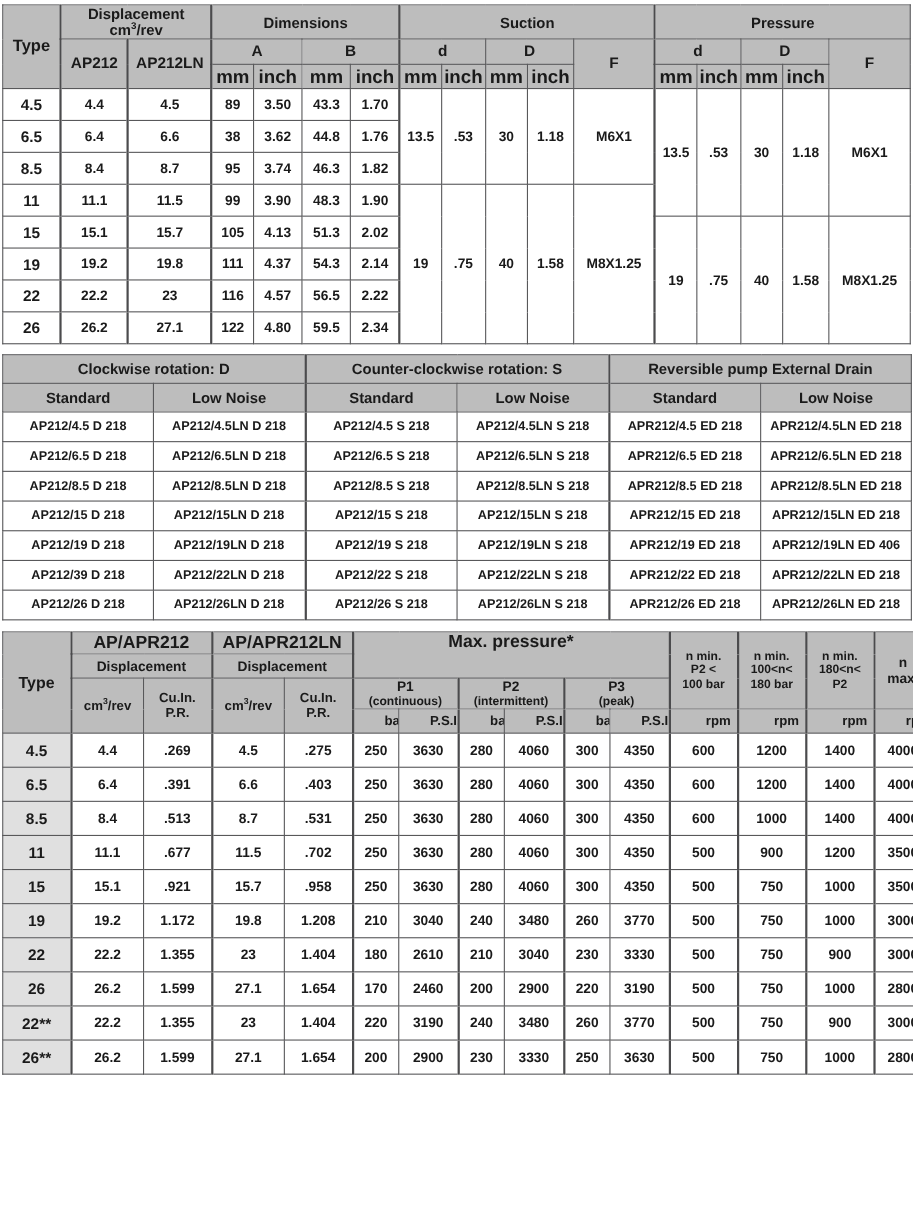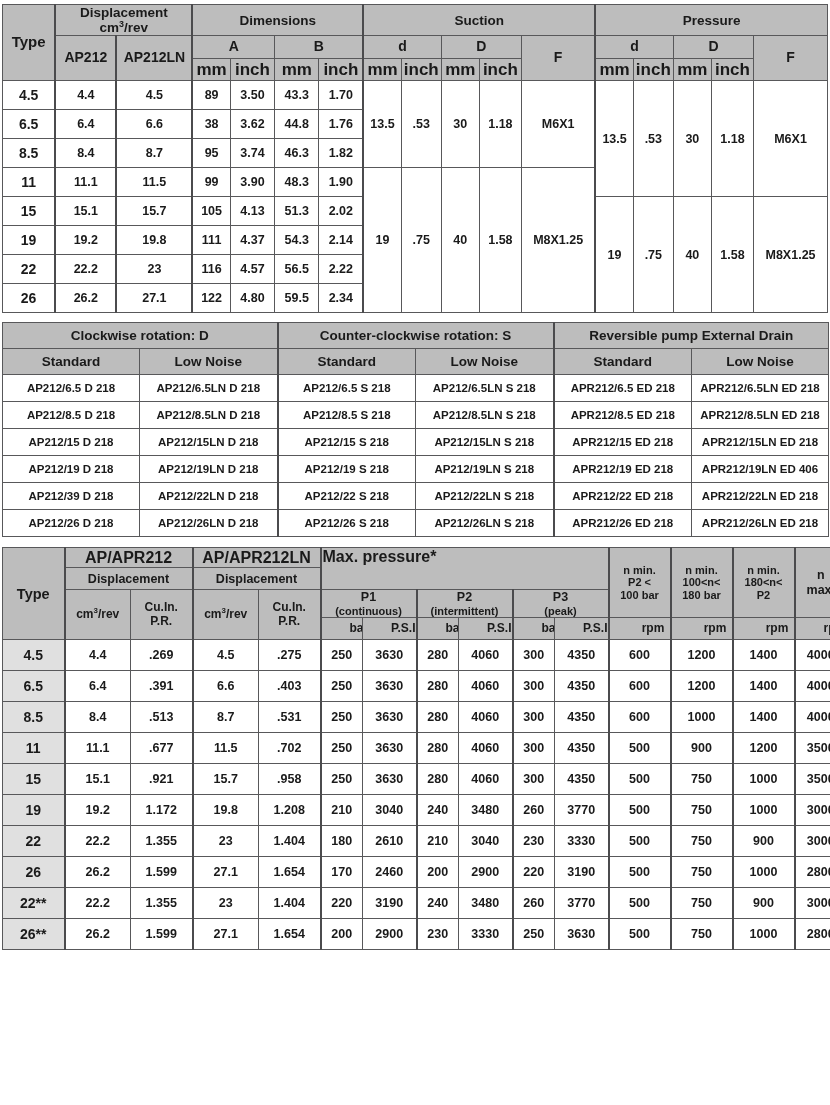--- a/index.html
+++ b/index.html
@@ -295,20 +295,28 @@
         <th class="sub">Standard</th>
         <th class="sub">Low Noise</th>
         <th class="sub sep">Standard</th>
         <th class="sub">Low Noise</th>
         <th class="sub sep">Standard</th>
         <th class="sub">Low Noise</th>
       </tr>
     </thead>
     <tbody>
       <tr>
+        <td>AP212/4.5 D 218</td>
+        <td>AP212/4.5LN D 218</td>
+        <td class="sep">AP212/4.5 S 218</td>
+        <td>AP212/4.5LN S 218</td>
+        <td class="sep">APR212/4.5 ED 218</td>
+        <td>APR212/4.5LN ED 218</td>
+      </tr>
+      <tr>
         <td>AP212/6.5 D 218</td>
         <td>AP212/6.5LN D 218</td>
         <td class="sep">AP212/6.5 S 218</td>
         <td>AP212/6.5LN S 218</td>
         <td class="sep">APR212/6.5 ED 218</td>
         <td>APR212/6.5LN ED 218</td>
       </tr>
       <tr>
         <td>AP212/8.5 D 218</td>
         <td>AP212/8.5LN D 218</td>
@@ -368,21 +376,21 @@
       <col style="width:62px">
         <col style="width:62px">
         <col style="width:62px">
         <col style="width:52px">
     </colgroup>
     <thead>
       <tr>
         <th class="type sepr" rowspan="4">Type</th>
         <th class="h1" colspan="2">AP/APR212</th>
         <th class="h1 sep" colspan="2">AP/APR212LN</th>
-        <th class="h1 sep" colspan="6" rowspan="2" style="vertical-align:top;text-align:left;">Max. pressure*</th>
+        <th class="h1 sep" colspan="6" rowspan="2" style="vertical-align:top;text-align:center;">Max. pressure*</th>
         <th class="small sep" rowspan="3">
           <div class="nm">n min.</div>
           <div class="nm">P2 &lt;</div>
           <div class="nm">100 bar</div>
         </th>
         <th class="small sep" rowspan="3">
           <div class="nm">n min.</div>
           <div class="nm">100&lt;n&lt;</div>
           <div class="nm">180 bar</div>
         </th>

